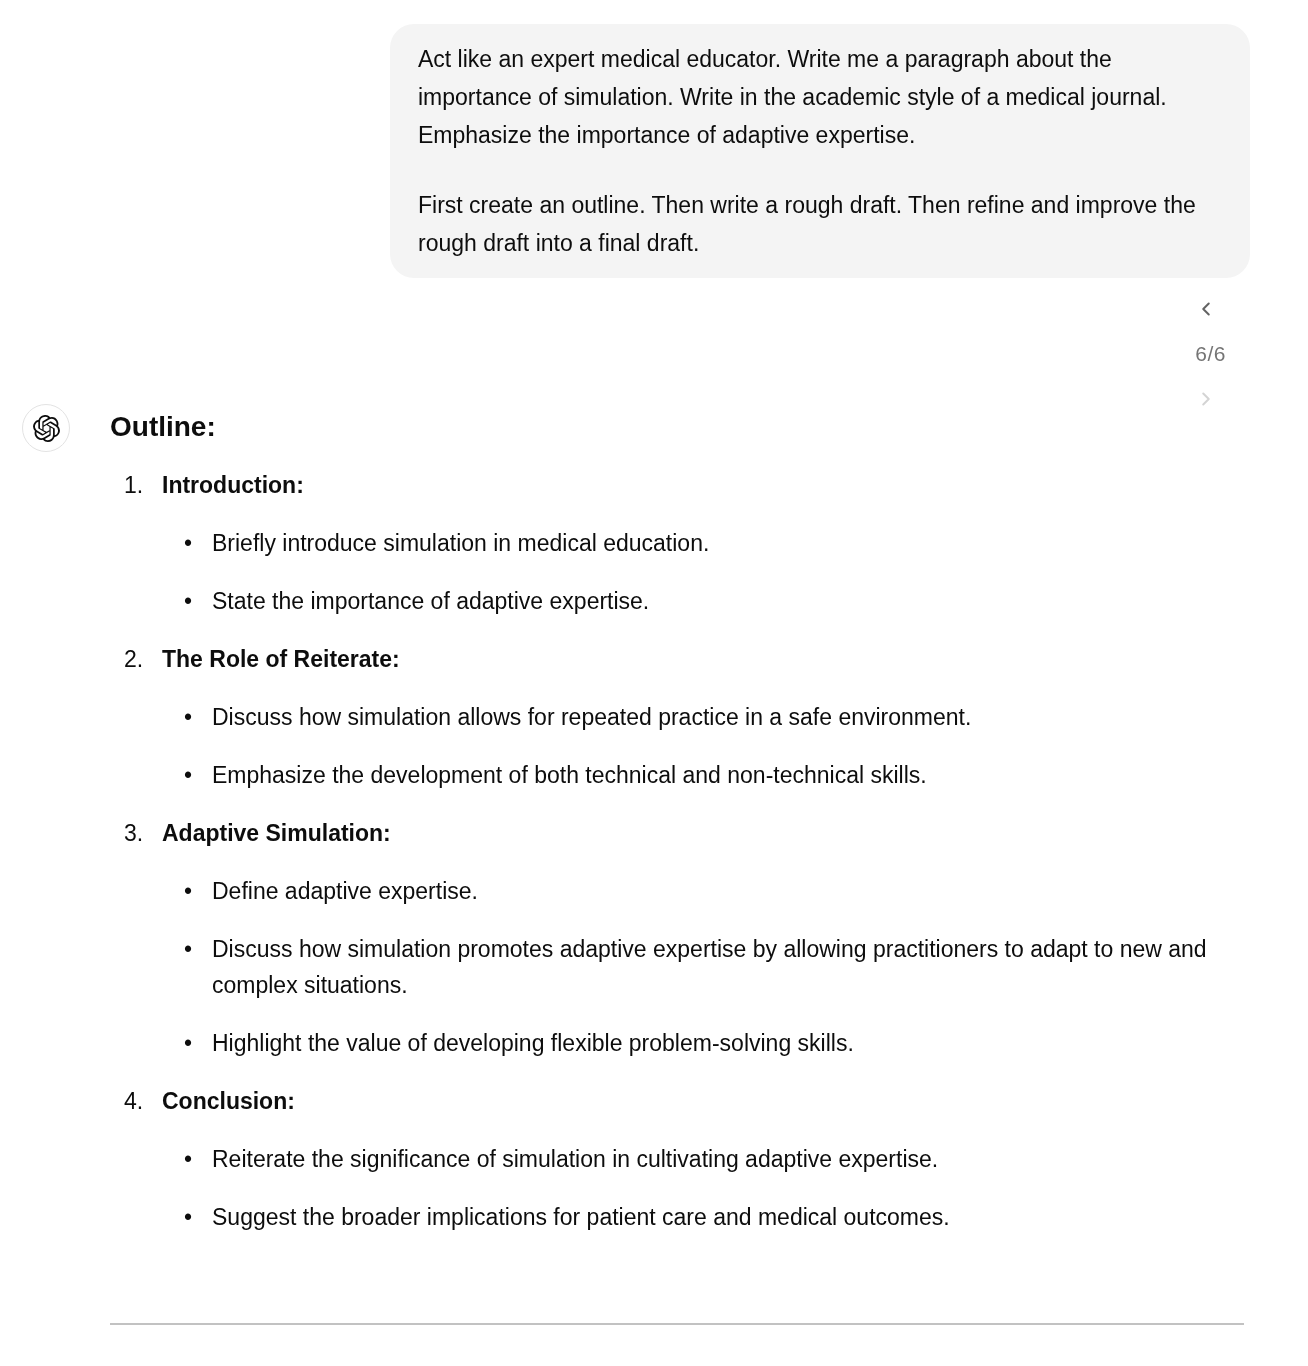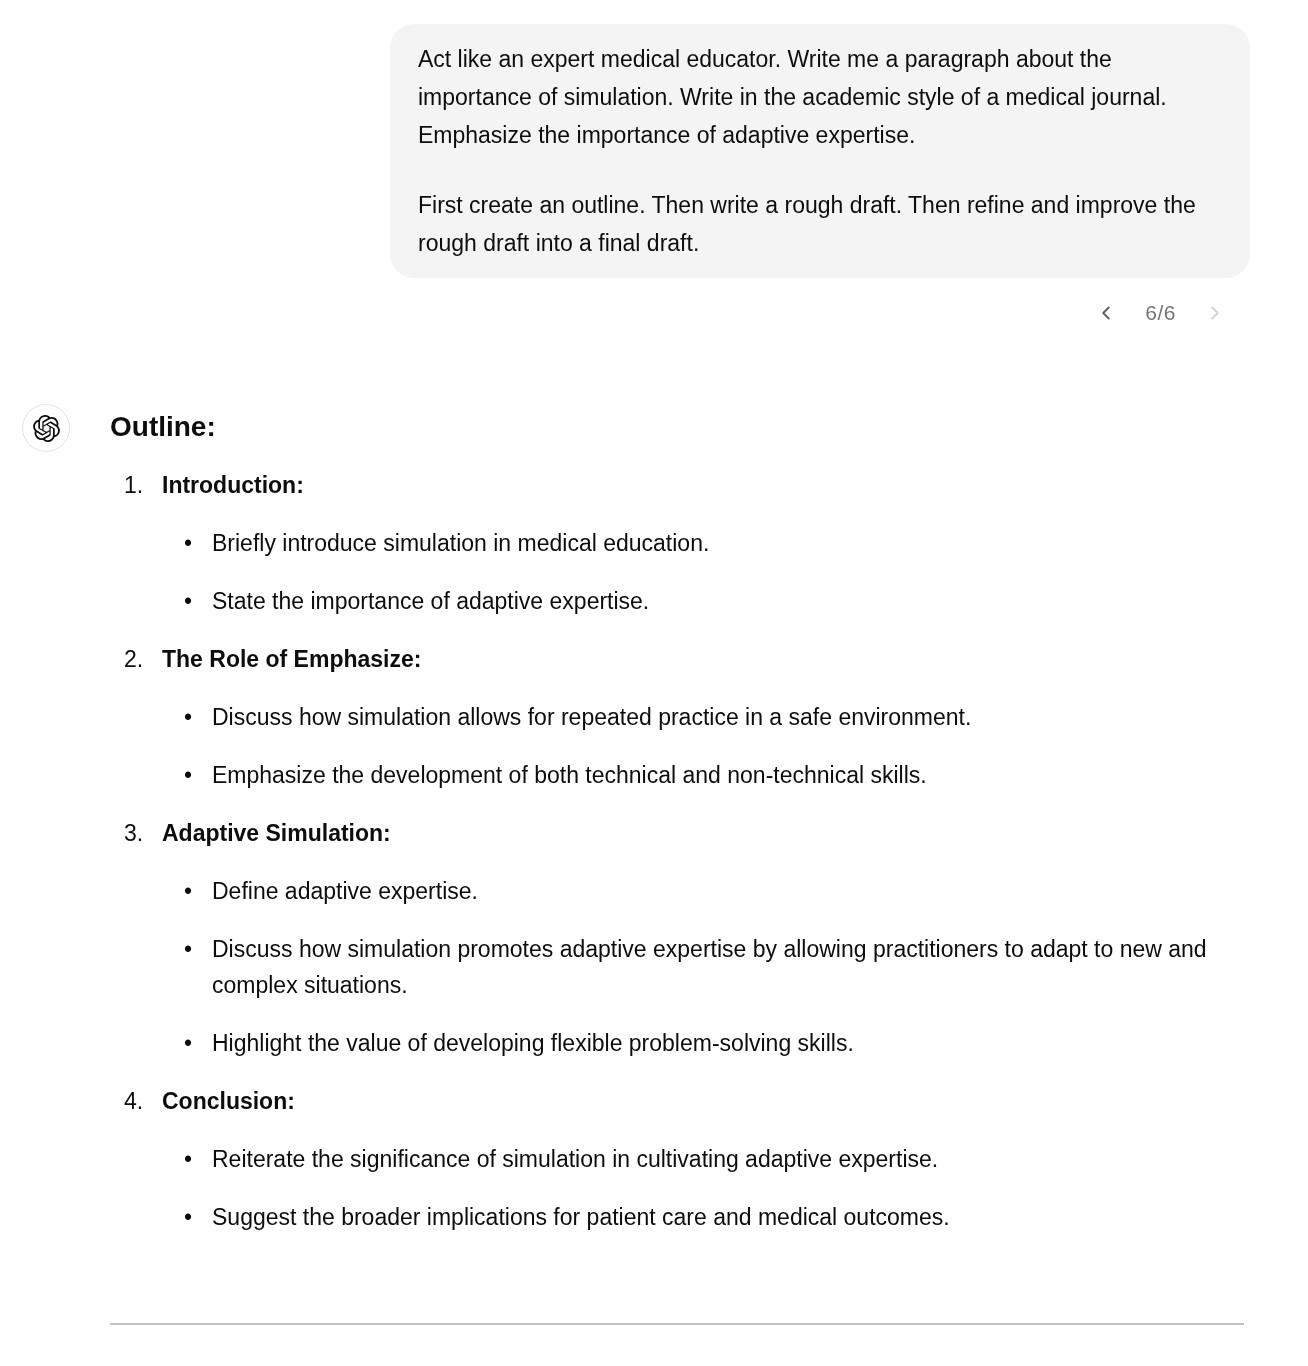--- a/index.html
+++ b/index.html
@@ -32,23 +32,24 @@
     font-size: 23px;
     line-height: 38px;
   }
   .user-bubble p { margin: 0; }
   .user-bubble p + p { margin-top: 32px; }
 
   .pagination {
     margin-top: 20px;
     margin-right: 24px;
     display: flex;
-    align-items: center;
-    gap: 28px;
+    align-items: flex-start;
+    gap: 22px;
     height: 30px;
+    flex-direction: column;
   }
   .pg-btn {
     background: none; border: none; padding: 0; margin: 0;
     display: flex; align-items: center; cursor: pointer;
   }
   .pg-btn.prev { color: #636363; }
   .pg-btn.next { color: #d4d4d4; }
   .pg-label {
     font-size: 21px;
     color: #757575;
@@ -161,21 +162,21 @@
           </div>
           <div class="b-row">
             <span class="b-dot">•</span>
             <span class="b-text">State the importance of adaptive expertise.</span>
           </div>
         </div>
 
         <div>
           <div class="sec-row">
             <span class="sec-num">2.</span>
-            <span class="sec-title">The Role of Emphasize:</span>
+            <span class="sec-title">The Role of Reiterate:</span>
           </div>
           <div class="b-row">
             <span class="b-dot">•</span>
             <span class="b-text">Discuss how simulation allows for repeated practice in a safe environment.</span>
           </div>
           <div class="b-row">
             <span class="b-dot">•</span>
             <span class="b-text">Emphasize the development of both technical and non-technical skills.</span>
           </div>
         </div>

